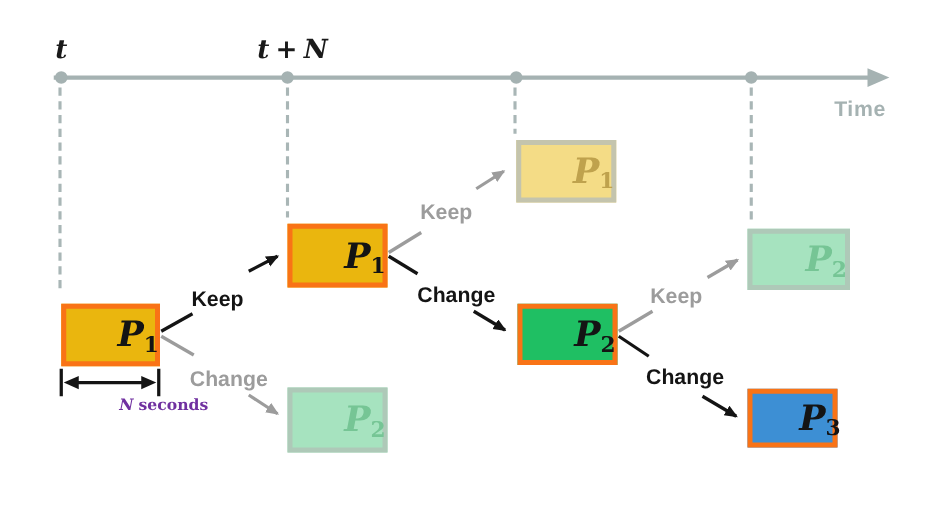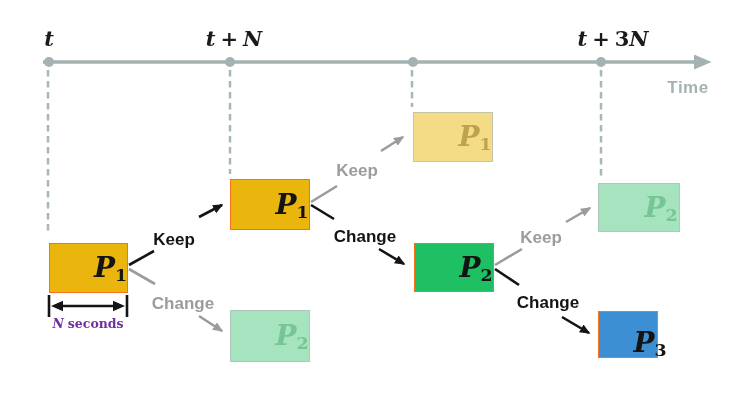--- a/index.html
+++ b/index.html
@@ -21,40 +21,40 @@
   .tick-label .coef{font-style:normal;}
 
   .time-label{
     position:absolute;transform:translate(-50%,-50%);
     font-weight:bold;font-size:17px;letter-spacing:.5px;
   }
 
   
   .pbox{
     position:absolute;display:flex;align-items:center;justify-content:center;
-    border:1px solid #f97316;box-sizing:border-box;padding-left:44px;
+    border:4px solid #f97316;box-sizing:border-box;padding-left:44px;
   }
   .plabel{
     font-family:"DejaVu Serif","Liberation Serif",serif;
     font-weight:bold;font-size:28px;line-height:1;white-space:nowrap;
   }
   .plabel .pit{font-style:italic;}
   .plabel sub{font-size:0.62em;font-style:normal;vertical-align:-0.25em;line-height:0;}
 
   
   .decision{
     position:absolute;transform:translate(-50%,-50%);
     font-weight:bold;font-size:17px;white-space:nowrap;line-height:1;
   }
 
   
   .nsec{
     position:absolute;transform:translateX(-50%);
     font-family:"DejaVu Serif","Liberation Serif",serif;
-    font-weight:bold;font-size:12.5px;white-space:nowrap;line-height:1;
+    font-weight:bold;font-size:12.5px;white-space:nowrap;line-height:1;margin-left:43px;
   }
   .nsec .math-it{font-style:italic;}
   .nsec .unit{margin-left:4px;}
 </style>
 </head>
 <body>
 
 <div class="canvas">
 
   <svg class="overlay" viewBox="0 0 747 419">
@@ -96,21 +96,20 @@
 
     <line x1="49" y1="295" x2="49" y2="317" stroke="#141414" stroke-width="2.6"></line>
     <line x1="127" y1="295" x2="127" y2="317" stroke="#141414" stroke-width="2.6"></line>
     <line x1="61" y1="306" x2="115" y2="306" stroke="#141414" stroke-width="2.6"></line>
     <polygon points="51,306 63,300.7 63,311.3" fill="#141414"></polygon>
     <polygon points="125,306 113,300.7 113,311.3" fill="#141414"></polygon>
   </svg>
 
   <div class="tick-label" style="left:49px"><span>t</span><span class="op"></span><span class="coef"></span><span></span></div>
   <div class="tick-label" style="left:234px"><span>t</span><span class="op">+</span><span class="coef"></span><span>N</span></div>
-  <div class="tick-label" style="left:613px"><span>t</span><span class="op">+</span><span class="coef">3</span><span>N</span></div>
 
   <div class="time-label" style="left: 688px; top: 88px; color: rgb(165, 178, 178);">Time</div>
 
   <div class="pbox" style="left: 49px; top: 243px; width: 79px; height: 50px; background: rgb(234, 182, 14);">
     <span class="plabel" style="color: rgb(20, 20, 20);"><span class="pit">P</span><sub>1</sub></span>
   </div>
 
   <div class="pbox" style="left: 230px; top: 179px; width: 80px; height: 51px; background: rgb(234, 182, 14);">
     <span class="plabel" style="color: rgb(20, 20, 20);"><span class="pit">P</span><sub>1</sub></span>
   </div>
@@ -124,21 +123,21 @@
   </div>
 
   <div class="pbox" style="left: 230px; top: 310px; width: 80px; height: 52px; border-color: rgb(174, 201, 184); background: rgb(166, 227, 191);">
     <span class="plabel" style="color: rgb(118, 197, 149);"><span class="pit">P</span><sub>2</sub></span>
   </div>
 
   <div class="pbox" style="left: 598px; top: 183px; width: 82px; height: 49px; border-color: rgb(174, 201, 184); background: rgb(166, 227, 191);">
     <span class="plabel" style="color: rgb(118, 197, 149);"><span class="pit">P</span><sub>2</sub></span>
   </div>
 
-  <div class="pbox" style="left: 598px; top: 311px; width: 60px; height: 47px; background: rgb(61, 143, 212); align-items: flex-end;">
+  <div class="pbox" style="left: 598px; top: 311px; width: 72px; height: 47px; background: rgb(61, 143, 212);">
     <span class="plabel" style="color: rgb(20, 20, 20);"><span class="pit">P</span><sub>3</sub></span>
   </div>
 
   <div class="decision" style="left: 174px; top: 239px; color: rgb(20, 20, 20);">Keep</div>
   <div class="decision" style="left: 183px; top: 303px; color: rgb(156, 156, 156);">Change</div>
 
   <div class="decision" style="left: 357px; top: 170px; color: rgb(156, 156, 156);">Keep</div>
   <div class="decision" style="left: 365px; top: 236px; color: rgb(20, 20, 20);">Change</div>
 
   <div class="decision" style="left: 541px; top: 237px; color: rgb(156, 156, 156);">Keep</div>

